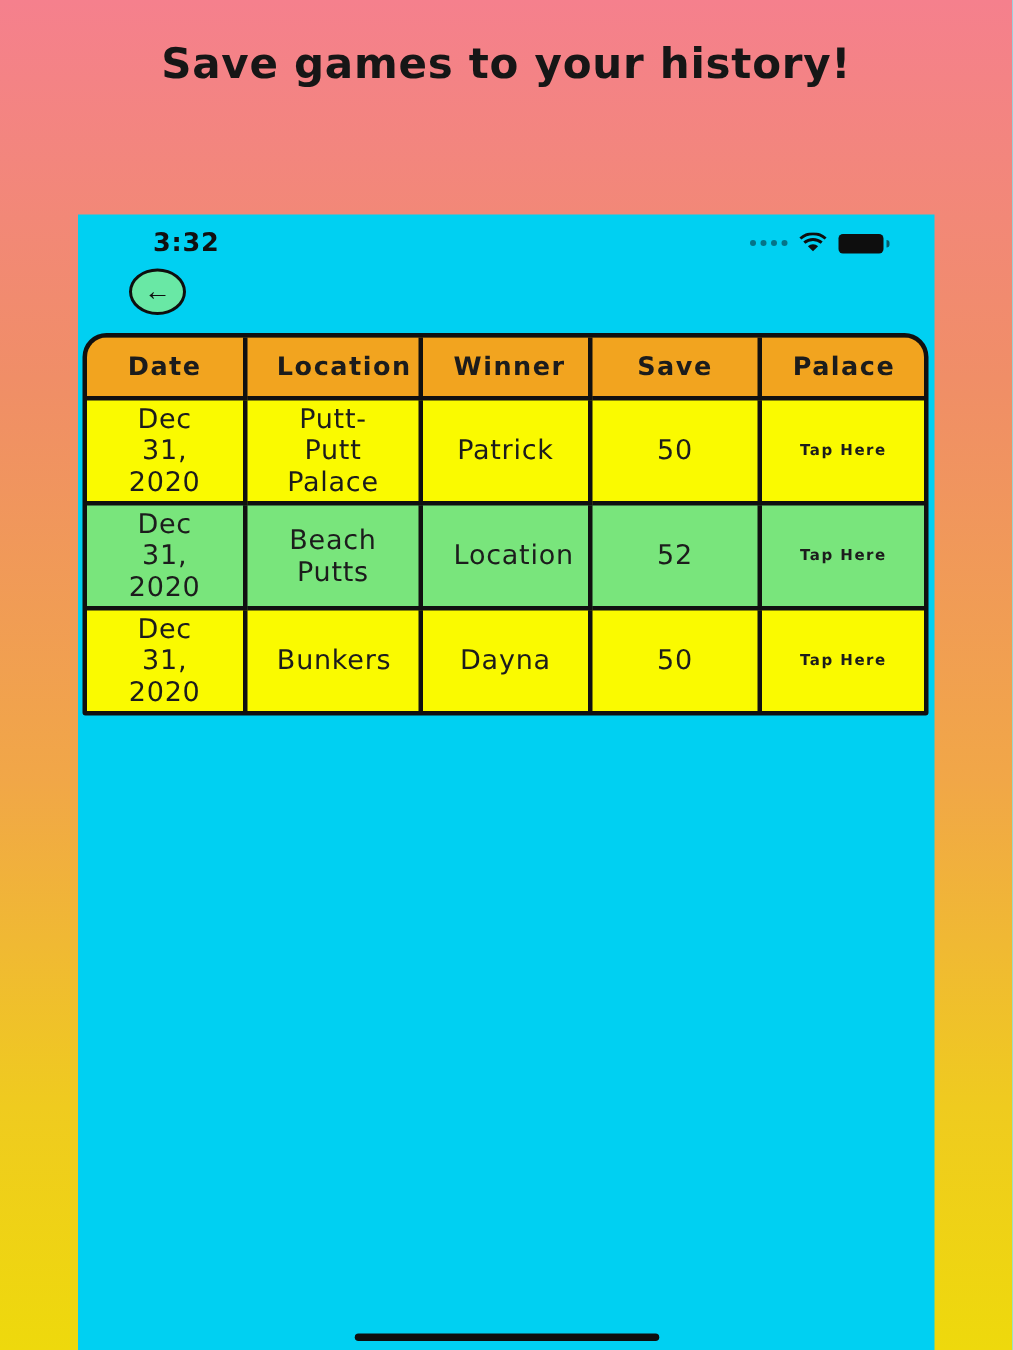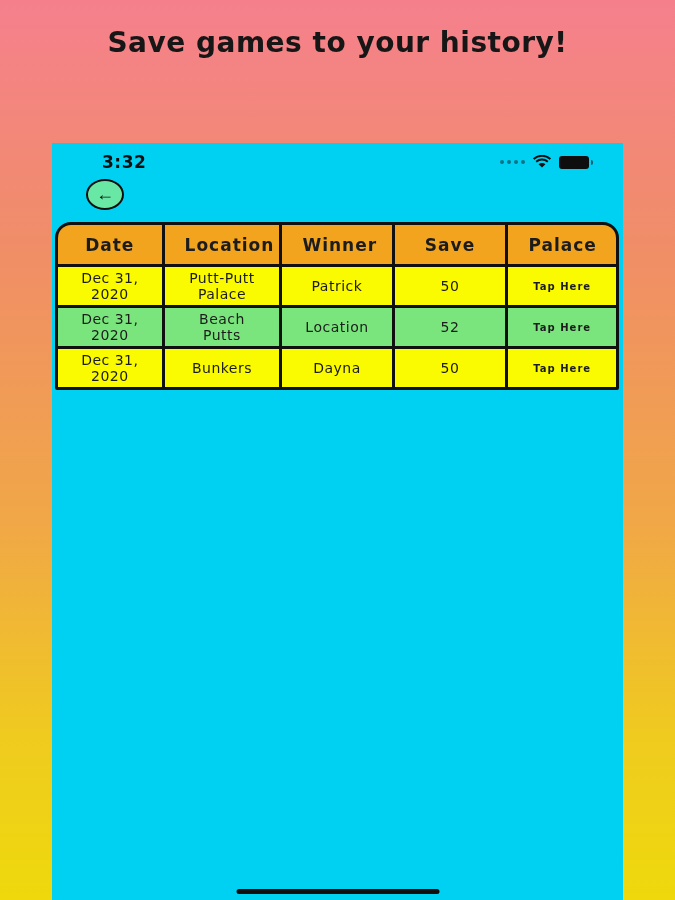--- a/index.html
+++ b/index.html
@@ -62,21 +62,21 @@
   }
   table { border-collapse:collapse; width:calc(100% + 6px); margin:-3px; table-layout:fixed; }
   th, td {
     border:3px solid var(--border); text-align:center; vertical-align:middle;
     color:#1c1c1c; padding:2px 20px; box-sizing:border-box;
   }
   th {
     background:var(--table_header); height:42px;
     font-size:17px; font-weight:700; letter-spacing:1px;
   }
-  td { height:41px; font-size:14px; letter-spacing:0.5px; }
+  td { height:41px; font-size:18px; letter-spacing:0.5px; }
   td.details-cell { font-size:10px; font-weight:700; letter-spacing:1px; cursor:pointer; }
   
   .home-indicator {
     position:absolute; bottom:6px; left:50%; transform:translateX(-50%);
     width:203px; height:5.5px; background:#0e0e0e; border-radius:3px;
   }
 </style>
 </head>
 <body>
 

